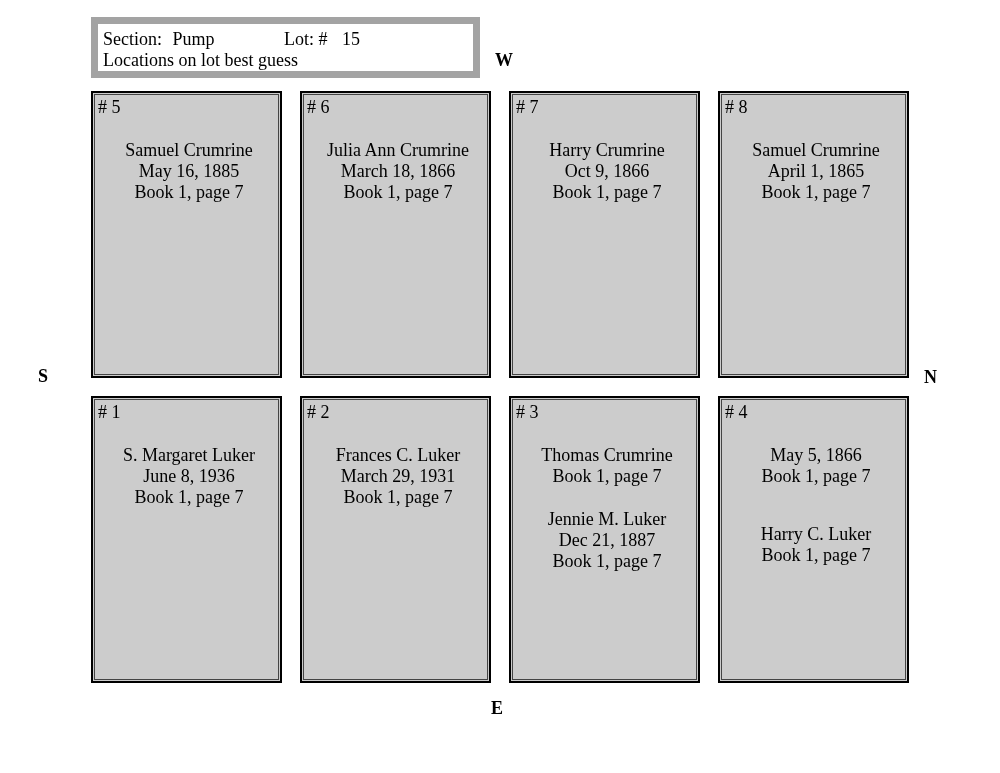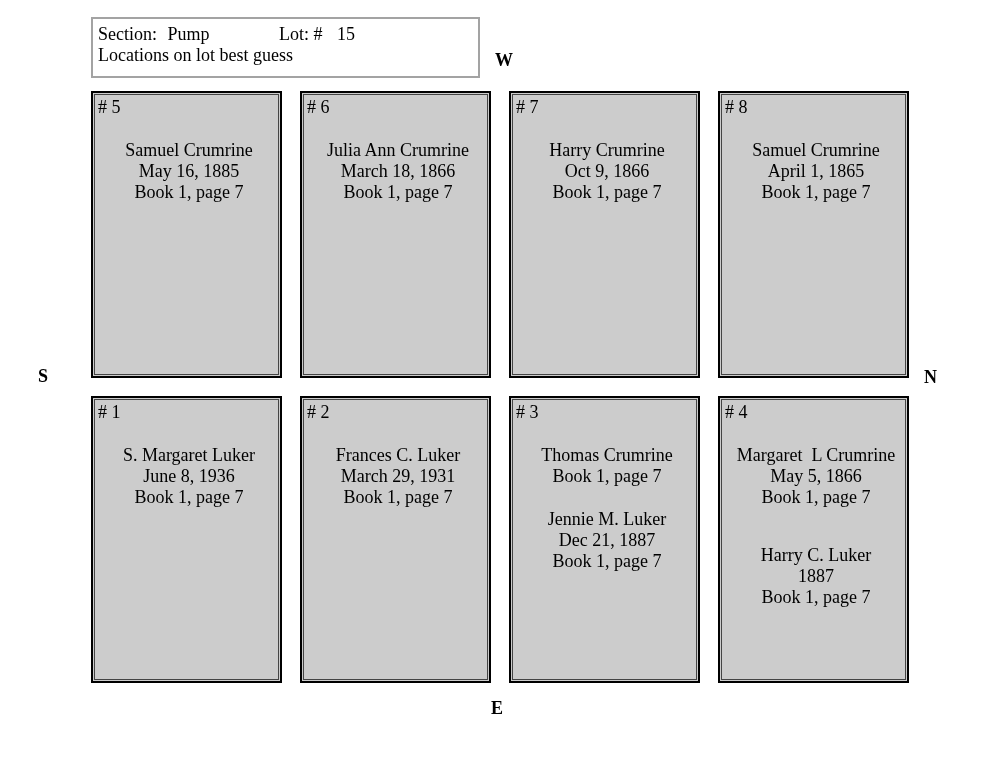--- a/index.html
+++ b/index.html
@@ -2,21 +2,21 @@
 <html><head>
   <meta charset="utf-8">
   <style>
     html, body { margin: 0; padding: 0; }
     body {
       width: 1000px; height: 773px; background: #ffffff; position: relative; overflow: hidden;
       font-family: "Liberation Serif", serif; color: #000;
     }
     .header-box {
       position: absolute; left: 91px; top: 17px; width: 389px; height: 61px;
-      border: 2px solid #a3a3a3; box-sizing: border-box; padding: 5px 0 0 5px;
+      border: 7px solid #a3a3a3; box-sizing: border-box; padding: 5px 0 0 5px;
       font-size: 18px; line-height: 21px;
     }
     .header-line1 span { display: inline-block; }
     .compass {
       position: absolute; font-weight: bold; font-size: 18px; line-height: 20px;
     }
     .plot {
       position: absolute; width: 191px; height: 287px; box-sizing: border-box;
       border: 2px solid #000; background: #cccccc;
       padding: 4px 0 0 5px; font-size: 18px; line-height: 21px;
@@ -101,22 +101,20 @@
   </div>
   <div class="entry" style="margin-top:22px;">
     <span>Jennie M. Luker</span>
     <span>Dec 21, 1887</span>
     <span>Book 1, page 7</span>
   </div>
 </div>
 <div class="plot" style="left:718px;top:396px;">
   <span class="num"># 4</span>
   <div class="entry">
-    <span style="white-space:pre;">Margaret  L Crumrine</span>
     <span>May 5, 1866</span>
     <span>Book 1, page 7</span>
   </div>
   <div class="entry" style="margin-top:37px;">
     <span>Harry C. Luker</span>
-    <span>1887</span>
     <span>Book 1, page 7</span>
   </div>
 </div>
 
 </body></html>

